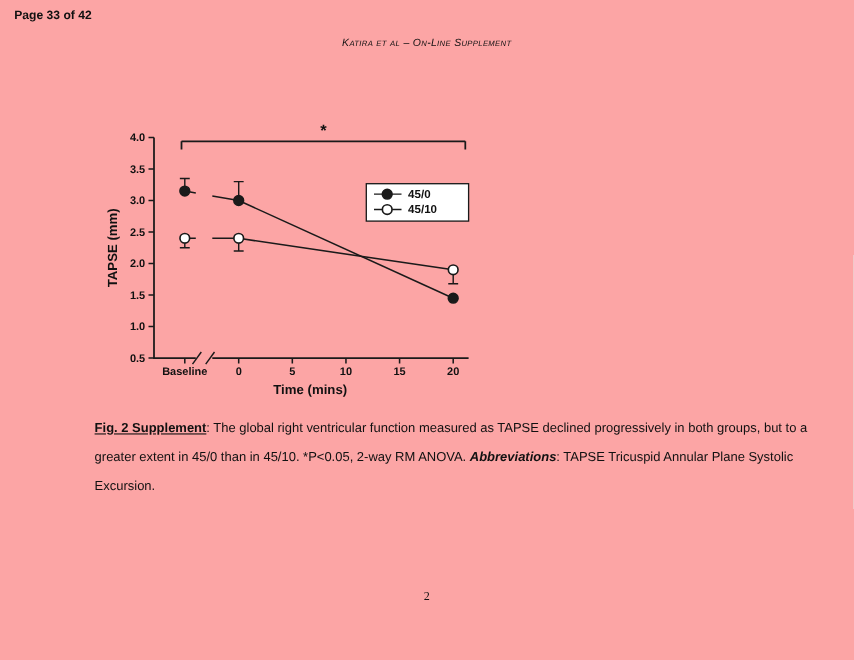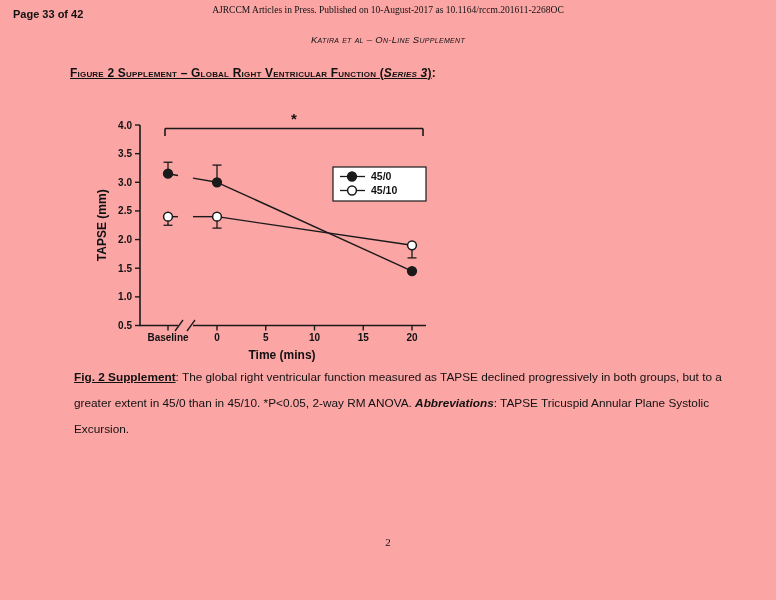--- a/index.html
+++ b/index.html
@@ -17,39 +17,37 @@
   .fig-title .ul{text-decoration:underline;}
   .fig-title .it{font-style:italic;}
   .chart{position:absolute;left:90px;top:105px;}
   .chart text{fill:#111;font-family:"Liberation Sans",sans-serif;}
   .chart .tick{font-size:10px;font-weight:bold;}
   .chart .ty{text-anchor:end;}
   .chart .tx{text-anchor:middle;}
   .chart .axlab{font-size:12px;font-weight:bold;text-anchor:middle;}
   .chart .leg{font-size:10.5px;font-weight:bold;text-anchor:start;}
   .chart .sig{font-size:15px;font-weight:bold;text-anchor:middle;}
-  .caption{position:absolute;left:70px;top:360px;width:670px;margin:4px;
+  .caption{position:absolute;left:70px;top:360px;width:670px;margin:16px;
     font-size:11.8px;line-height:26px;}
   .cap-label{font-weight:bold;text-decoration:underline;}
   .cap-abbrev{font-weight:bold;font-style:italic;}
   .pg-num{position:absolute;left:0;top:536px;width:100%;text-align:center;
     font-family:"Liberation Serif",serif;font-size:11px;}
   .copyright{position:absolute;left:0;top:574px;width:100%;text-align:center;
     font-family:"Liberation Serif",serif;font-size:9.5px;}
 </style>
 </head>
 <body>
 
 <div class="page">
 
   <div class="hdr-left">Page 33 of 42</div>
-  <div class="hdr-center">AJRCCM Articles in Press. Published on 10-August-2017 as 10.1164/rccm.201611-2268OC</div>
   <div class="hdr-sub">Katira et al – On-Line Supplement</div>
 
-  <div class="fig-title"><span class="ul"><span>Figure 2 Supplement – Global Right Ventricular Function (</span><span class="it">Series 3</span><span>)</span></span><span>:</span></div>
 
   <svg class="chart" width="372" height="262" viewBox="0 0 372 262" xmlns="http://www.w3.org/2000/svg">
       <line x1="50" y1="20" x2="50" y2="221.3" stroke="#1a1a1a" stroke-width="1.6"></line>
       <line x1="45" y1="220.5" x2="50" y2="220.5" stroke="#1a1a1a" stroke-width="1.4"></line>
       <text x="42" y="224" class="tick ty">0.5</text>
       <line x1="45" y1="191.85714285714286" x2="50" y2="191.85714285714286" stroke="#1a1a1a" stroke-width="1.4"></line>
       <text x="42" y="195.35714285714286" class="tick ty">1.0</text>
       <line x1="45" y1="163.21428571428572" x2="50" y2="163.21428571428572" stroke="#1a1a1a" stroke-width="1.4"></line>
       <text x="42" y="166.71428571428572" class="tick ty">1.5</text>
       <line x1="45" y1="134.57142857142856" x2="50" y2="134.57142857142856" stroke="#1a1a1a" stroke-width="1.4"></line>

